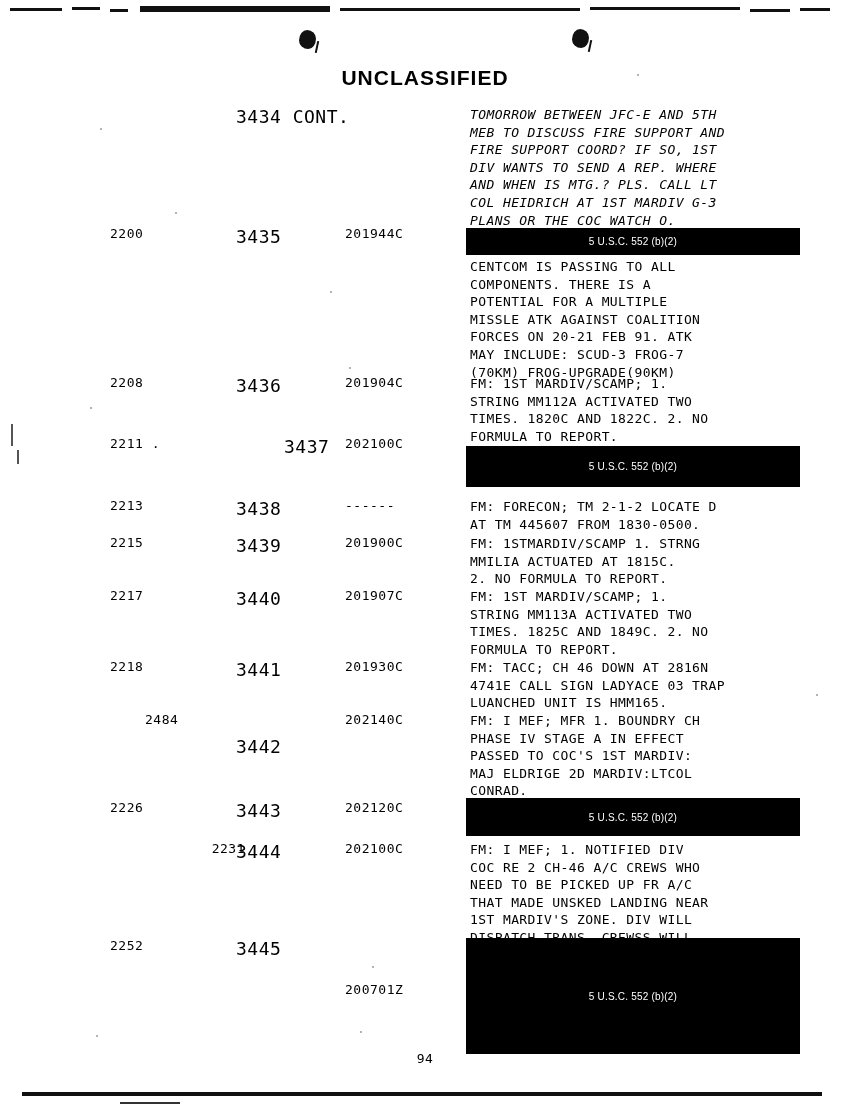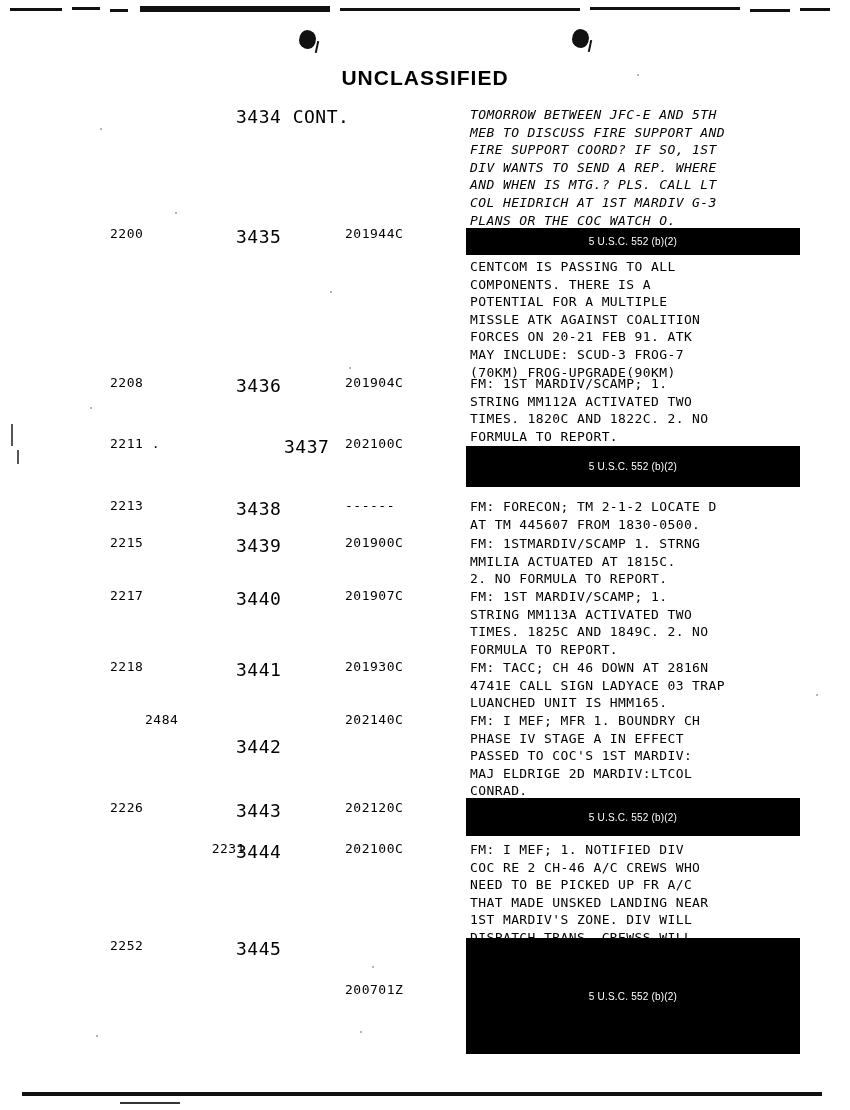--- a/index.html
+++ b/index.html
@@ -304,20 +304,21 @@
 
     <div class="row">
       <div class="col-time" style="top:840px;">2252</div>
       <div class="col-seq" style="top:840px;">3445</div>
       <div class="col-dtg" style="top:884px;">200701Z</div>
       <div class="redaction" style="top:840px; width:334px; height:116px;">5 U.S.C. 552 (b)(2)</div>
     </div>
 
   </div>
 
+  <div class="page-number">94</div>
 
   <div class="speck" style="top:74px; left:637px;"></div>
   <div class="speck" style="top:128px; left:100px;"></div>
   <div class="speck" style="top:212px; left:175px;"></div>
   <div class="speck" style="top:291px; left:330px;"></div>
   <div class="speck" style="top:367px; left:349px;"></div>
   <div class="speck" style="top:407px; left:90px;"></div>
   <div class="speck" style="top:694px; left:816px;"></div>
   <div class="speck" style="top:966px; left:372px;"></div>
   <div class="speck" style="top:1031px; left:360px;"></div>

